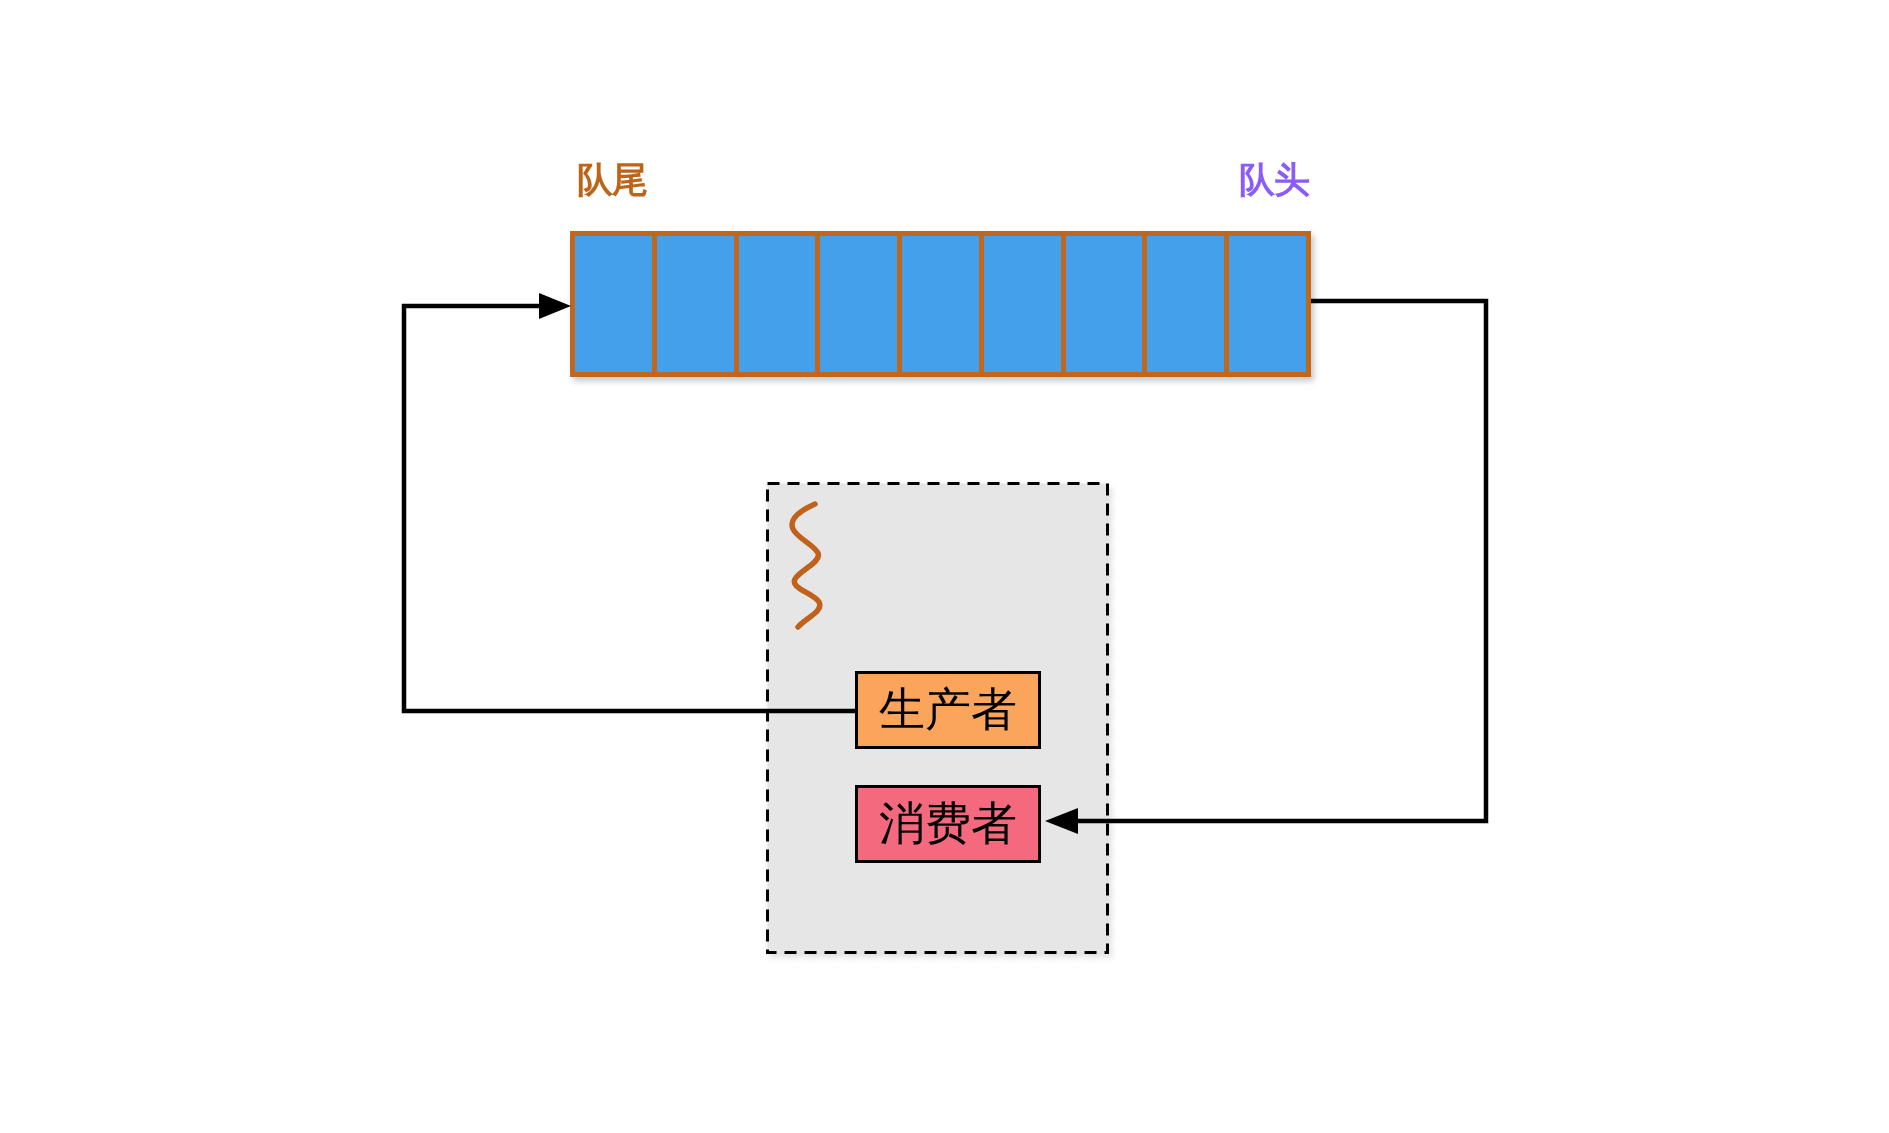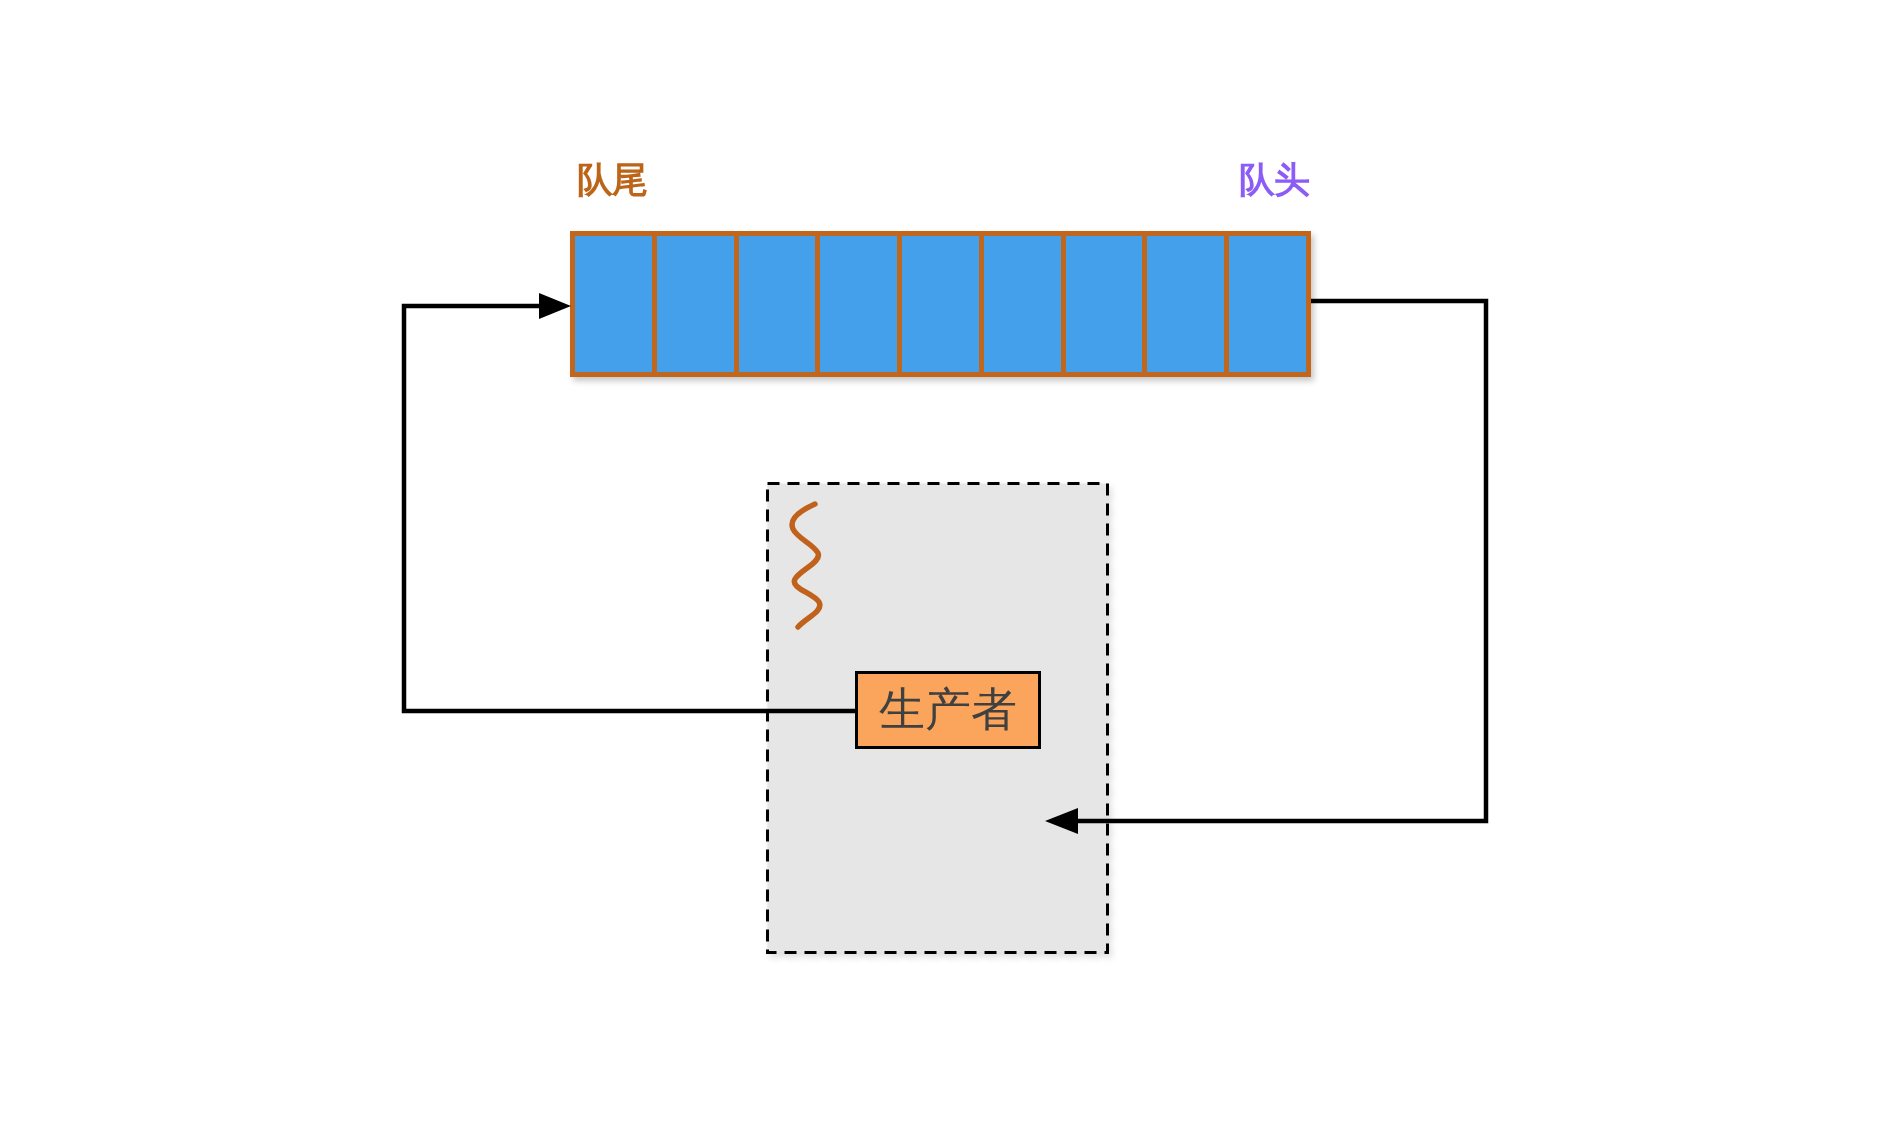--- a/index.html
+++ b/index.html
@@ -31,21 +31,21 @@
     color:#BC6418;
     letter-spacing:-1px;
     white-space:nowrap;
   }
   .q-label.tail{left:577px;}
   .q-label.head{left:1239px;}
   .node{
     position:absolute;width:186px;height:78px;
     box-sizing:border-box;border:3px solid #000000;
     display:flex;align-items:center;justify-content:center;
-    font-size:46px;font-weight:500;color:#404040;
+    font-size:46px;font-weight:500;color:#000000;
     white-space:nowrap;
   }
   .node.producer{left:855px;top:671px;background:#FBA55C;}
   .node.consumer{left:855px;top:785px;background:#F4697D;}
 </style>
 </head>
 <body>
 
 <div class="canvas">
 
@@ -64,20 +64,23 @@
       <div class="cell" style="background: rgb(69, 160, 235); border-right-color: rgb(192, 102, 29);"></div>
       <div class="cell" style="background: rgb(69, 160, 235); border-right-color: rgb(192, 102, 29);"></div>
     </div>
 
   <div class="q-label tail" style="color: rgb(188, 100, 24);">队尾</div>
   <div class="q-label head" style="color: #8b5cf6;">队头</div>
 
   <div class="node producer" style="background: rgb(251, 165, 92);">
     <span>生产者</span>
   </div>
+  <div class="node consumer" style="background: rgb(244, 105, 125);">
+    <span>消费者</span>
+  </div>
 
   <svg class="layer">
 
     <path d="M857,711 H404 V306 H541" fill="none" stroke-width="4.5" stroke="#000000"></path>
     <polygon points="571,306 539,293 539,319" fill="#000000"></polygon>
 
     <path d="M1311,301 H1486 V821 H1077" fill="none" stroke-width="4.5" stroke="#000000"></path>
     <polygon points="1045,821 1078,808 1078,834" fill="#000000"></polygon>
 
     <path d="M815,504 C797,512 789,520 793,529 C797,538 813,544 818,553 C822,562 800,570 795,579 C790,588 813,593 819,602 C824,611 806,618 798,627" fill="none" stroke-width="5.5" stroke-linecap="round" stroke="#C0621C"></path>

